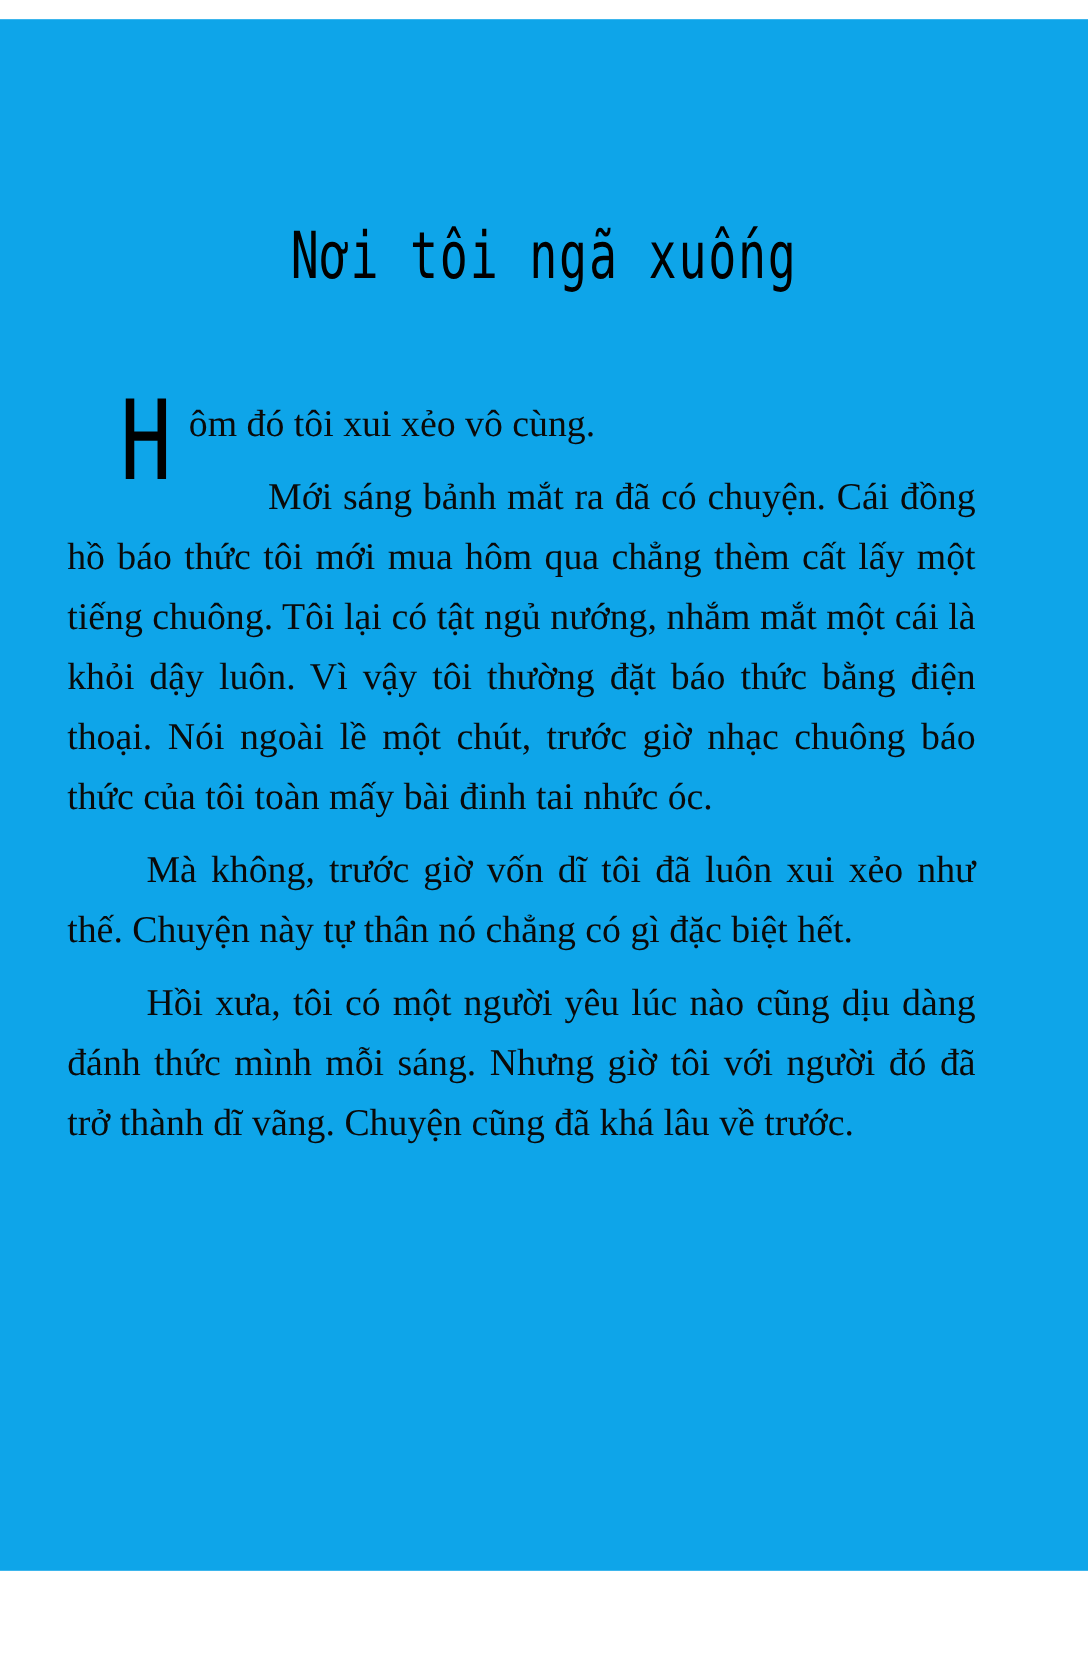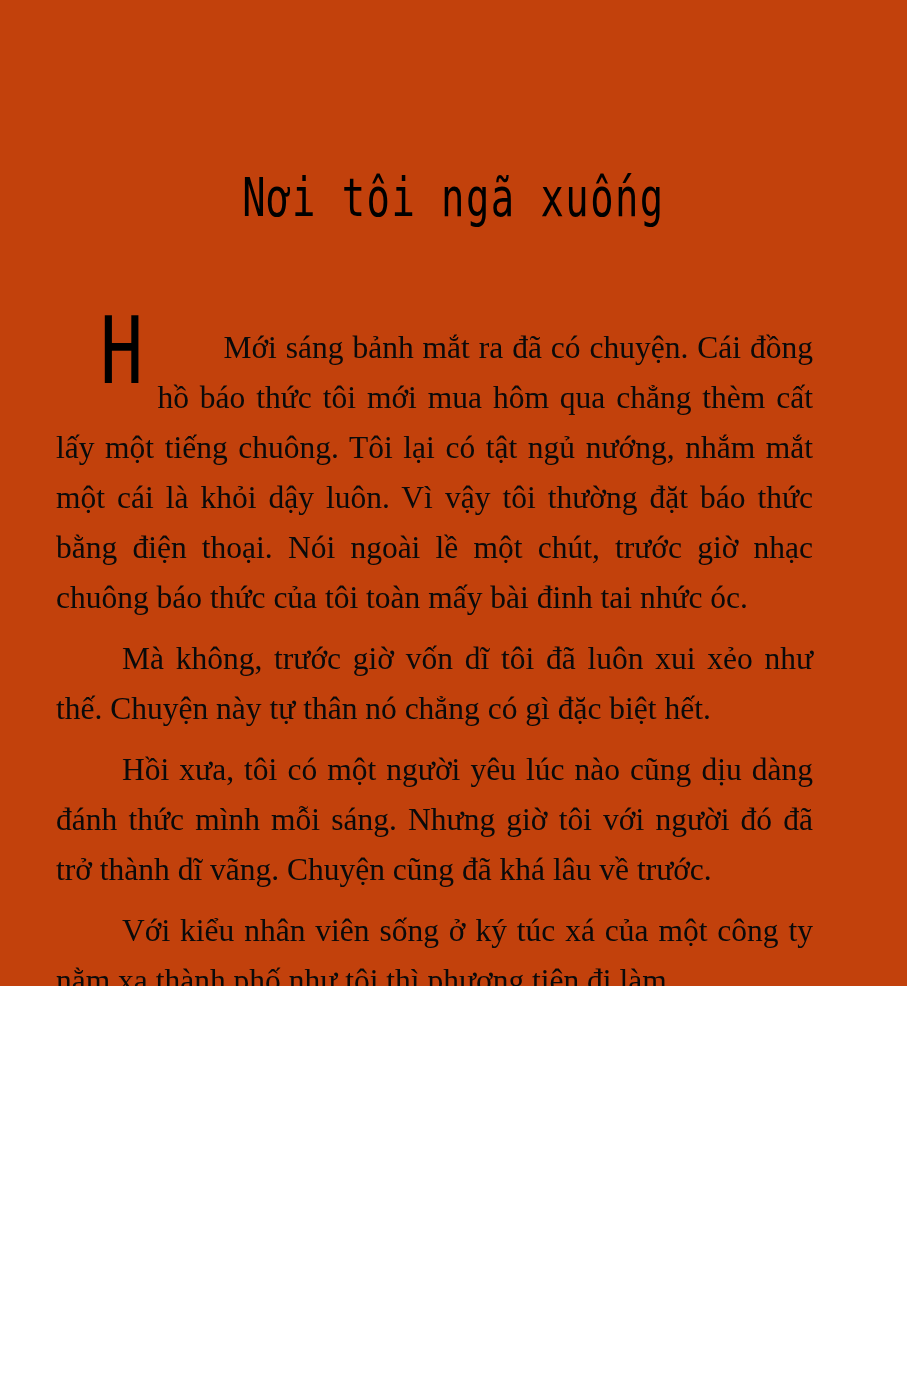--- a/index.html
+++ b/index.html
@@ -5,23 +5,23 @@
 <style>
   html, body {
     margin: 0;
     padding: 0;
     background: #ffffff;
   }
 
   .page {
     position: relative;
     width: 907px;
-    height: 986px;
-    margin: 0 auto;
-    background: #c2410c;
+    height: 1293px;
+    margin: 16px auto;
+    background: #0ea5e9;
     overflow: hidden;
     box-sizing: border-box;
   }
 
   
   .chapter-title {
     position: absolute;
     top: 131px;
     left: 0;
     width: 907px;
@@ -100,29 +100,28 @@
 </head>
 <body>
 
 <div class="page">
 
   <h1 class="chapter-title">Nơi tôi ngã xuống</h1>
 
   <div class="body-text">
 
     <p class="first">
-      <span class="dropcap">H</span>
+      <span class="dropcap">H</span><span class="first-line-rest">ôm đó tôi xui xẻo vô cùng.</span>
     </p>
 
     <p class="p-gap">Mới sáng bảnh mắt ra đã có chuyện. Cái đồng hồ báo thức tôi mới mua hôm qua chẳng thèm cất lấy một tiếng chuông. Tôi lại có tật ngủ nướng, nhắm mắt một cái là khỏi dậy luôn. Vì vậy tôi thường đặt báo thức bằng điện thoại. Nói ngoài lề một chút, trước giờ nhạc chuông báo thức của tôi toàn mấy bài đinh tai nhức óc.</p>
 
     <p class="p-gap">Mà không, trước giờ vốn dĩ tôi đã luôn xui xẻo như thế. Chuyện này tự thân nó chẳng có gì đặc biệt hết.</p>
 
     <p class="p-gap">Hồi xưa, tôi có một người yêu lúc nào cũng dịu dàng đánh thức mình mỗi sáng. Nhưng giờ tôi với người đó đã trở thành dĩ vãng. Chuyện cũng đã khá lâu về trước.</p>
 
 
-    <p class="p-gap">Với kiểu nhân viên sống ở ký túc xá của một công ty nằm xa thành phố như tôi thì phương tiện đi làm</p>
 
   </div>
 
   <div class="folio">5</div>
 
 </div>
 
 </body></html>

